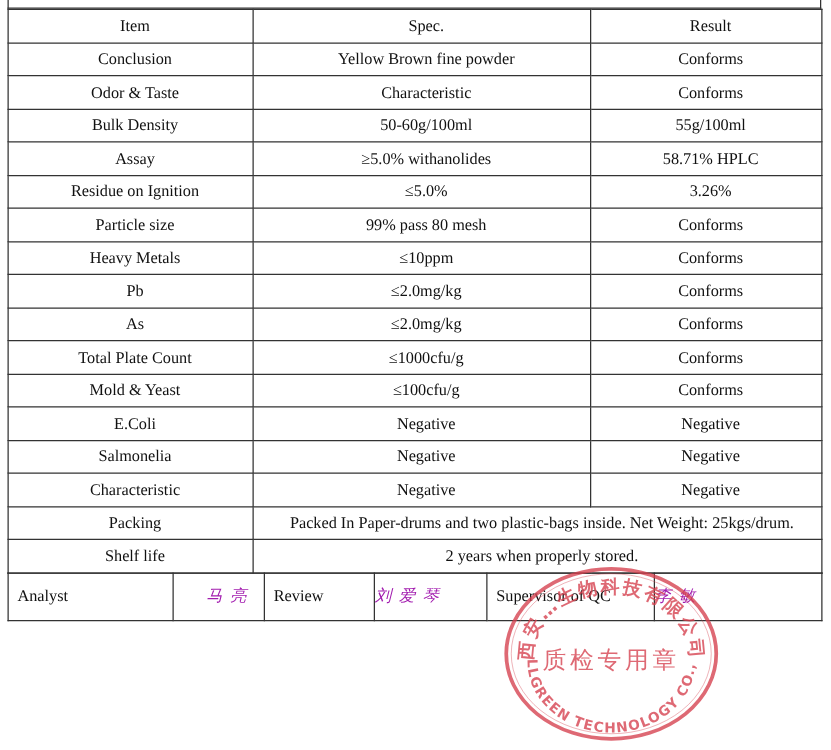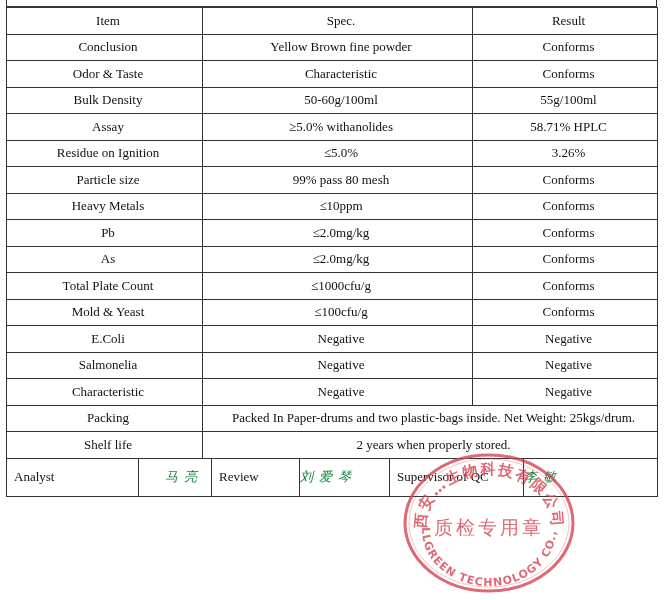--- a/index.html
+++ b/index.html
@@ -67,21 +67,21 @@
     table.sig col.s2 { width: 73px; }
     table.sig col.s3 { width: 88px; }
     table.sig col.s4 { width: 90px; }
     table.sig col.s5 { width: 134px; }
     table.sig col.s6 { width: 134px; }
     .signature {
       font-family: Liberation Mono, monospace;
       font-style: italic;
       font-size: 17px;
       letter-spacing: 6px;
-      color: #15803d;
+      color: #a21caf;
       text-align: right;
       padding-right: 8px !important;
       padding-left: 0 !important;
     }
     .signature.center { text-align: left; padding-right: 0 !important; }
     .stamp {
       position: absolute;
       left: 402px;
       top: 452px;
       width: 174px;

